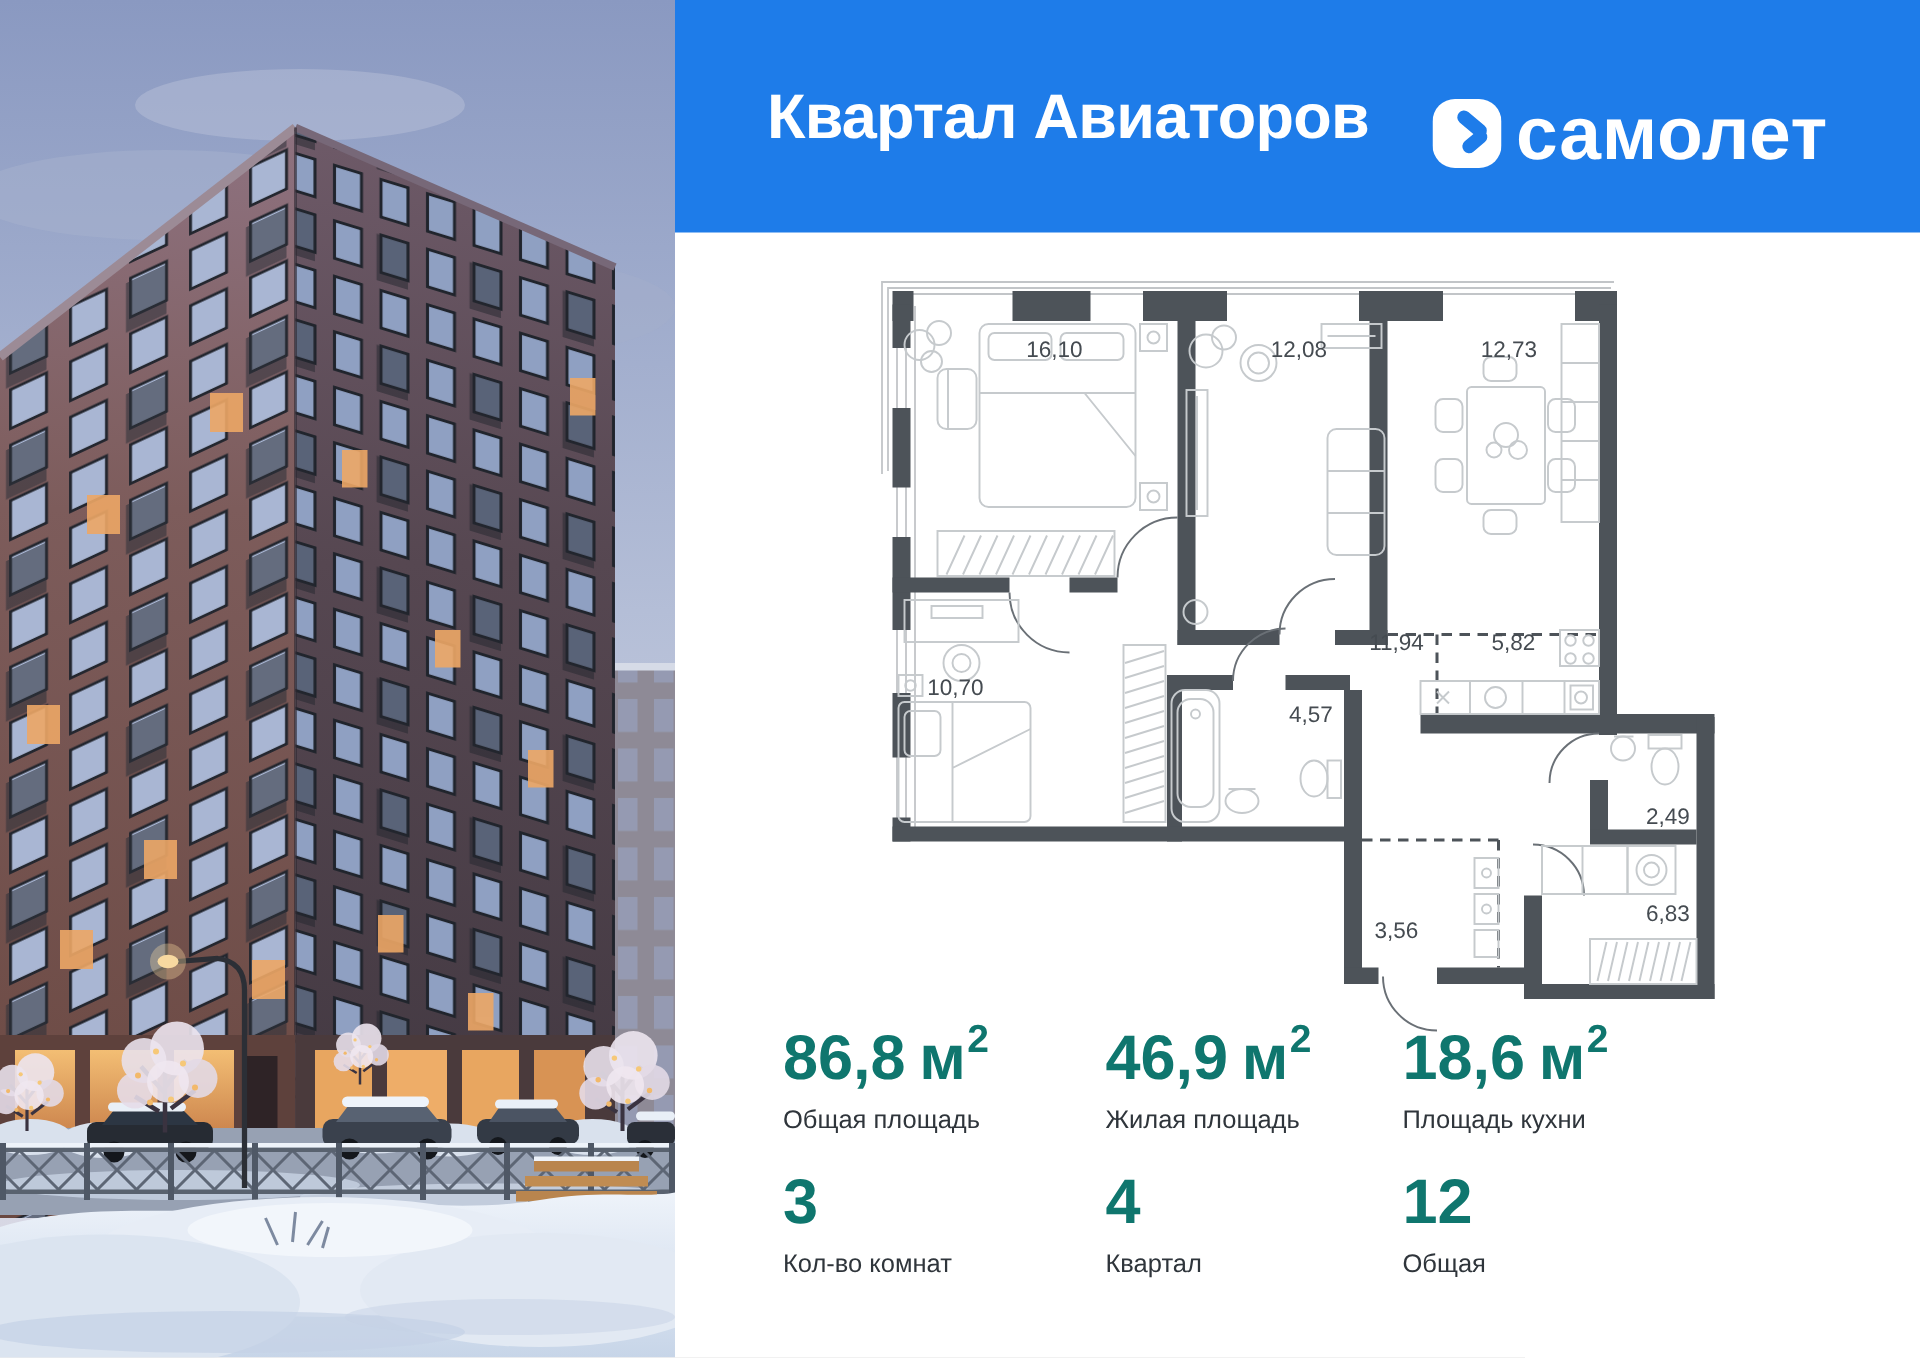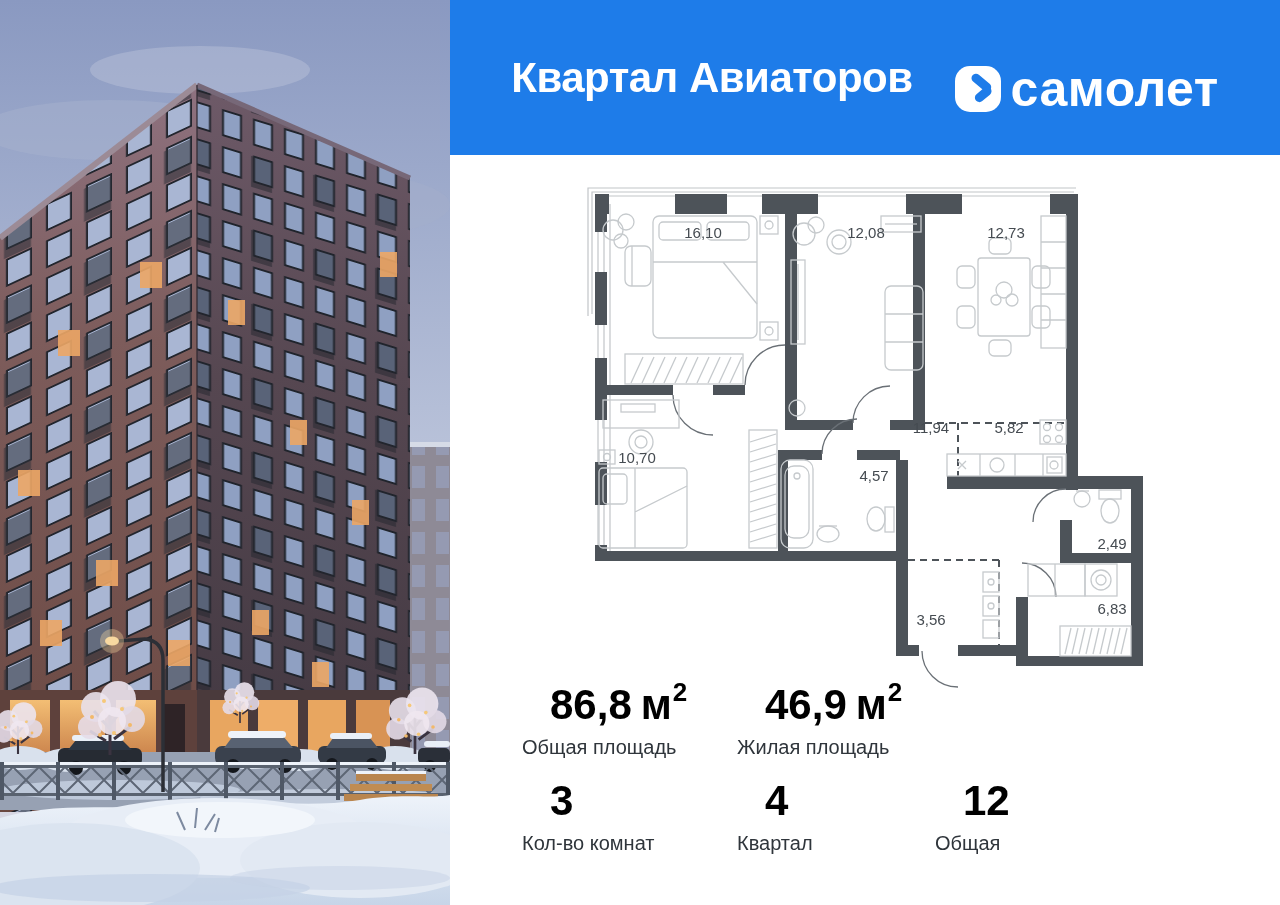--- a/index.html
+++ b/index.html
@@ -11,24 +11,24 @@
   .header{position:absolute;left:450px;top:0;width:830px;height:155px;background:#1e7ce9;
           display:flex;align-items:center;justify-content:center;gap:42px;}
   .title{color:#ffffff;font-size:42px;font-weight:700;letter-spacing:-0.5px;white-space:nowrap;}
   .logo{display:flex;align-items:center;gap:10px;margin-top:23px;}
   .brand{color:#ffffff;font-size:50px;font-weight:700;letter-spacing:0.5px;line-height:1;}
   
   .plan{position:absolute;left:585px;top:182px;width:580px;height:512px;overflow:visible;}
   .plan text{font-family:"Liberation Sans",sans-serif;font-size:15px;fill:#454b51;}
   
   .stat{position:absolute;}
-  .stat-value{color:#000000;font-size:42px;font-weight:700;line-height:46px;white-space:nowrap;margin-left:28px;}
+  .stat-value{color:#0f766e;font-size:42px;font-weight:700;line-height:46px;white-space:nowrap;}
   .stat-value .unit{margin-left:9px;}
   .stat-value sup{font-size:26px;position:relative;top:-3px;left:1px;font-weight:700;}
-  .stat-label{margin-top:8px;color:#2f353b;font-size:20px;line-height:22px;white-space:nowrap;}
+  .stat-label{margin-top:8px;color:#2f353b;font-size:17px;line-height:22px;white-space:nowrap;}
   .s1{left:522px;top:672px;} .s2{left:737px;top:672px;} .s3{left:935px;top:672px;}
   .s4{left:522px;top:778px;} .s5{left:737px;top:778px;} .s6{left:935px;top:778px;}
 </style>
 </head>
 <body>
 
 <div class="page">
 
   <svg class="photo" viewBox="0 0 450 905" preserveAspectRatio="none">
     <defs>
@@ -436,20 +436,24 @@
   </svg>
 
   <div class="stat s1">
     <div class="stat-value"><span>86,8</span><span class="unit">м</span><sup>2</sup></div>
     <div class="stat-label">Общая площадь</div>
   </div>
   <div class="stat s2">
     <div class="stat-value"><span>46,9</span><span class="unit">м</span><sup>2</sup></div>
     <div class="stat-label">Жилая площадь</div>
   </div>
+  <div class="stat s3">
+    <div class="stat-value"><span>18,6</span><span class="unit">м</span><sup>2</sup></div>
+    <div class="stat-label">Площадь кухни</div>
+  </div>
   <div class="stat s4">
     <div class="stat-value">3</div>
     <div class="stat-label">Кол-во комнат</div>
   </div>
   <div class="stat s5">
     <div class="stat-value">4</div>
     <div class="stat-label">Квартал</div>
   </div>
   <div class="stat s6">
     <div class="stat-value">12</div>

